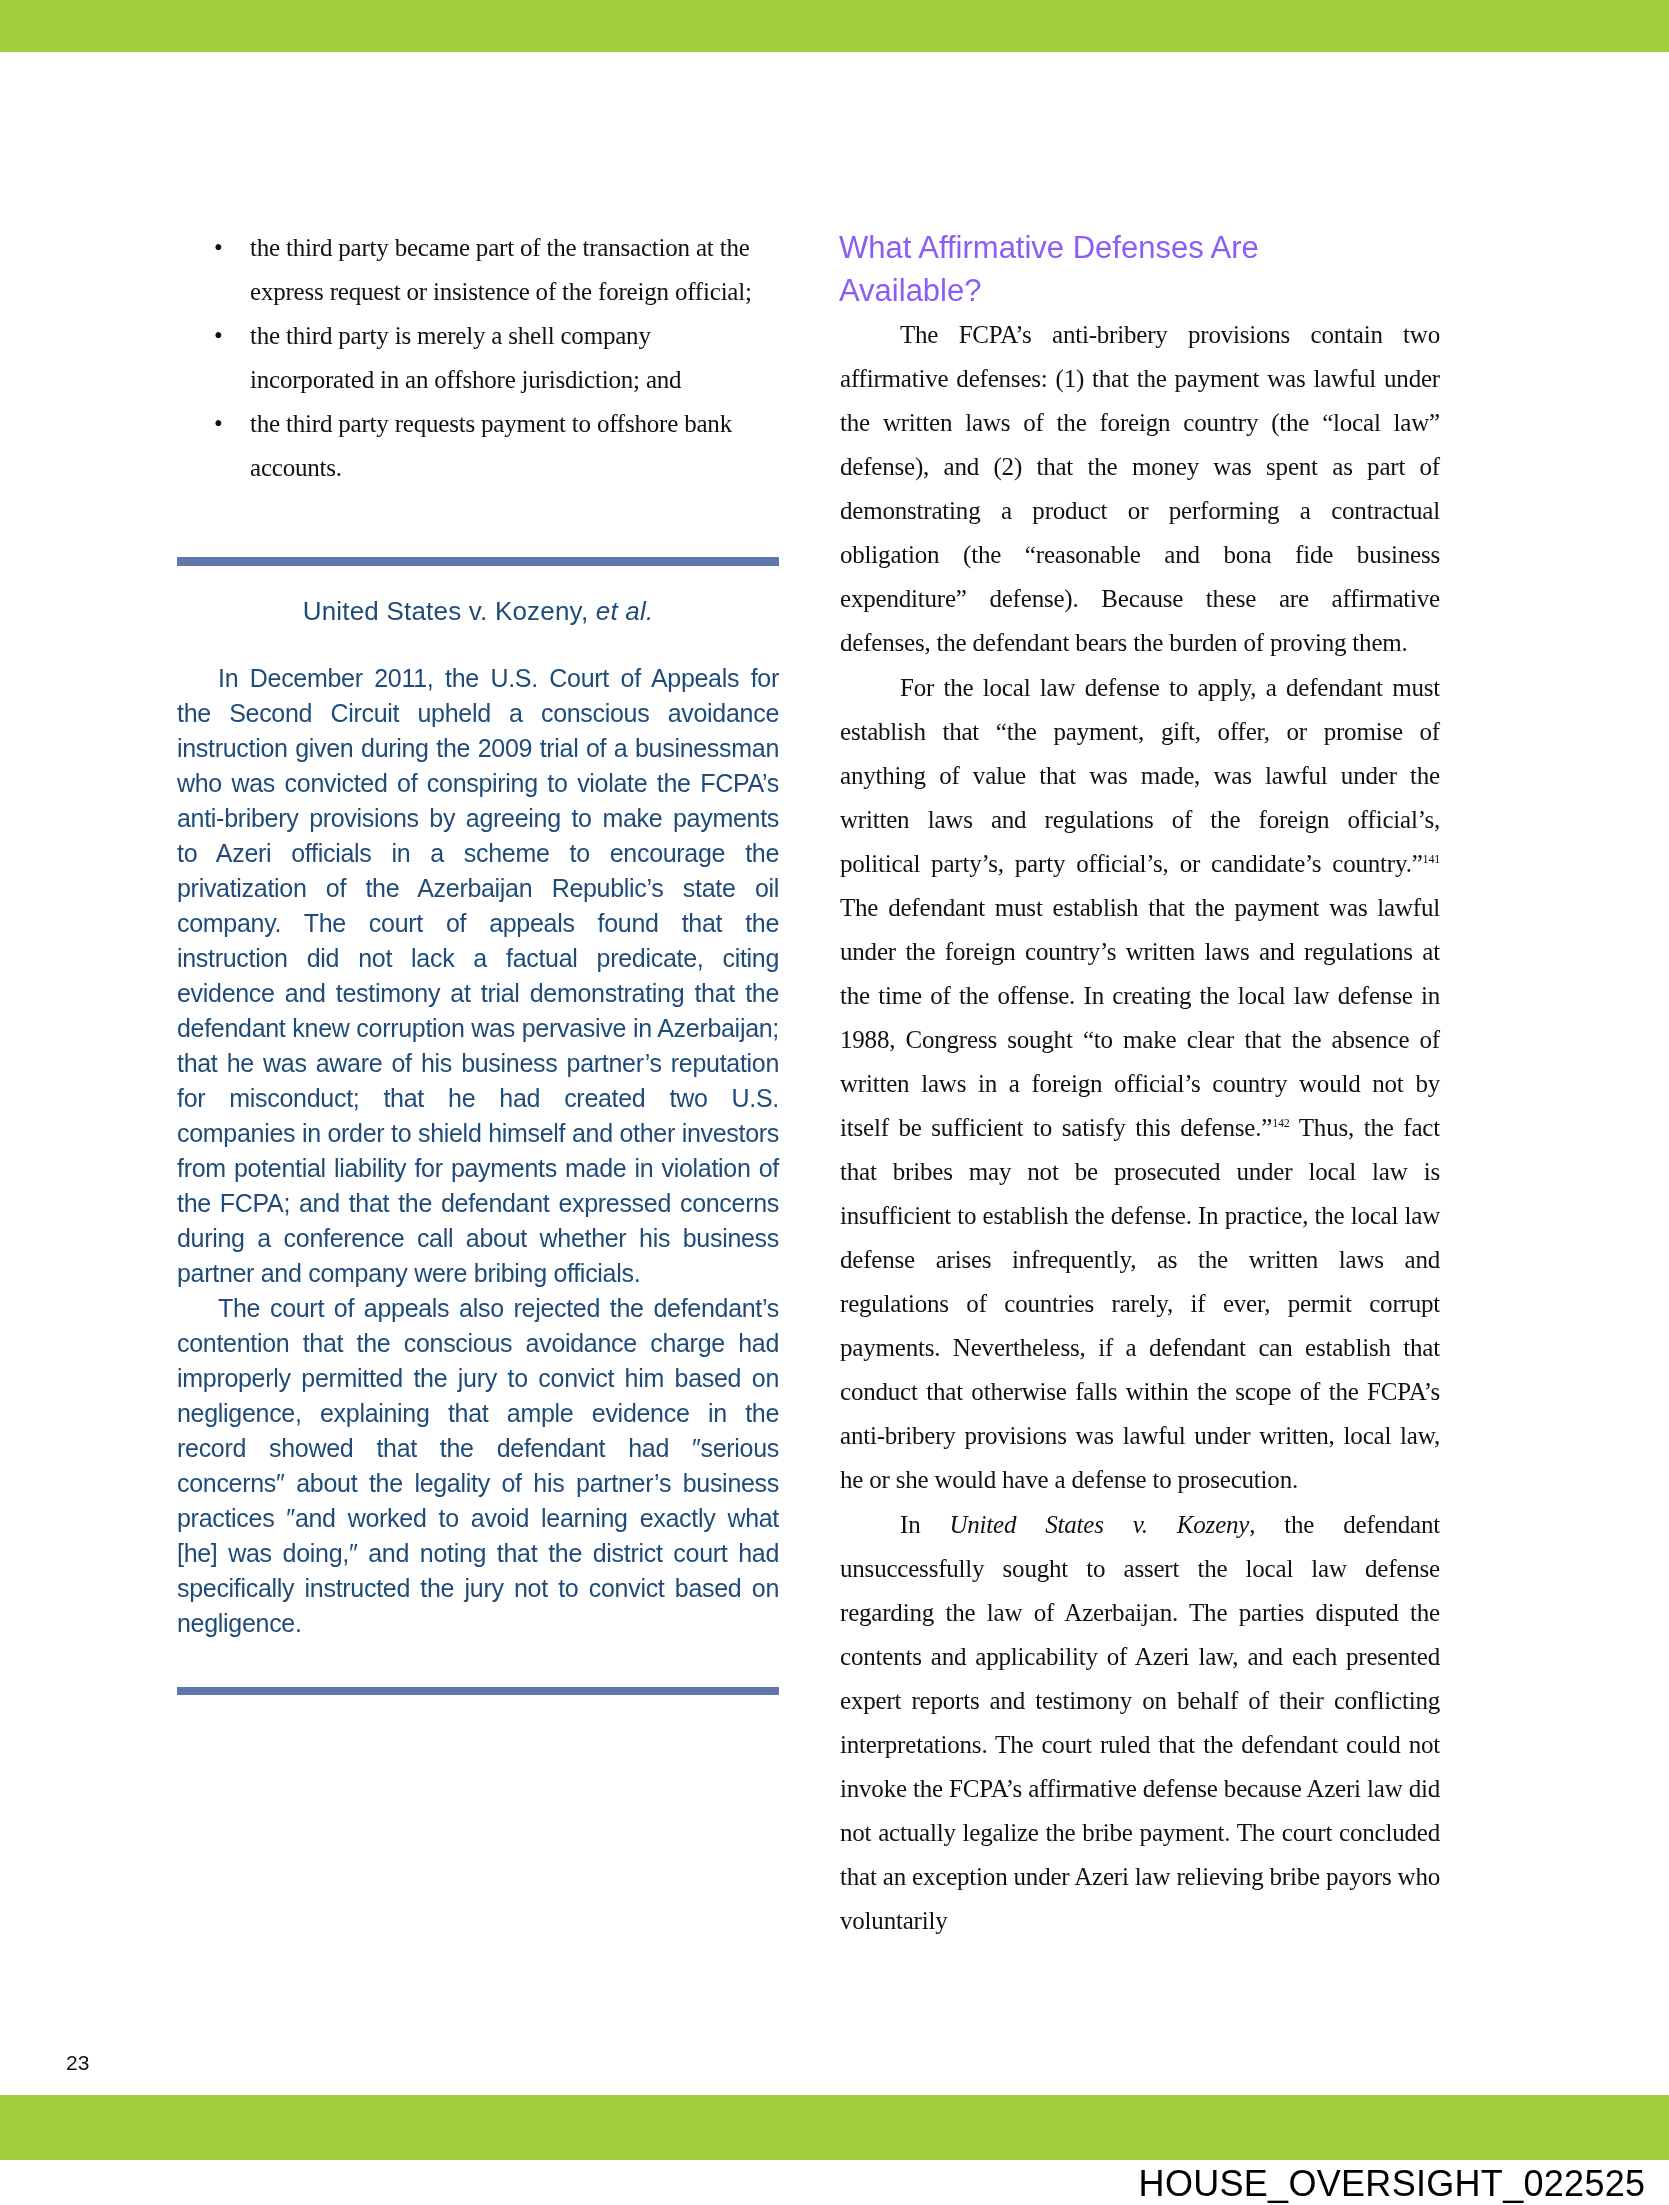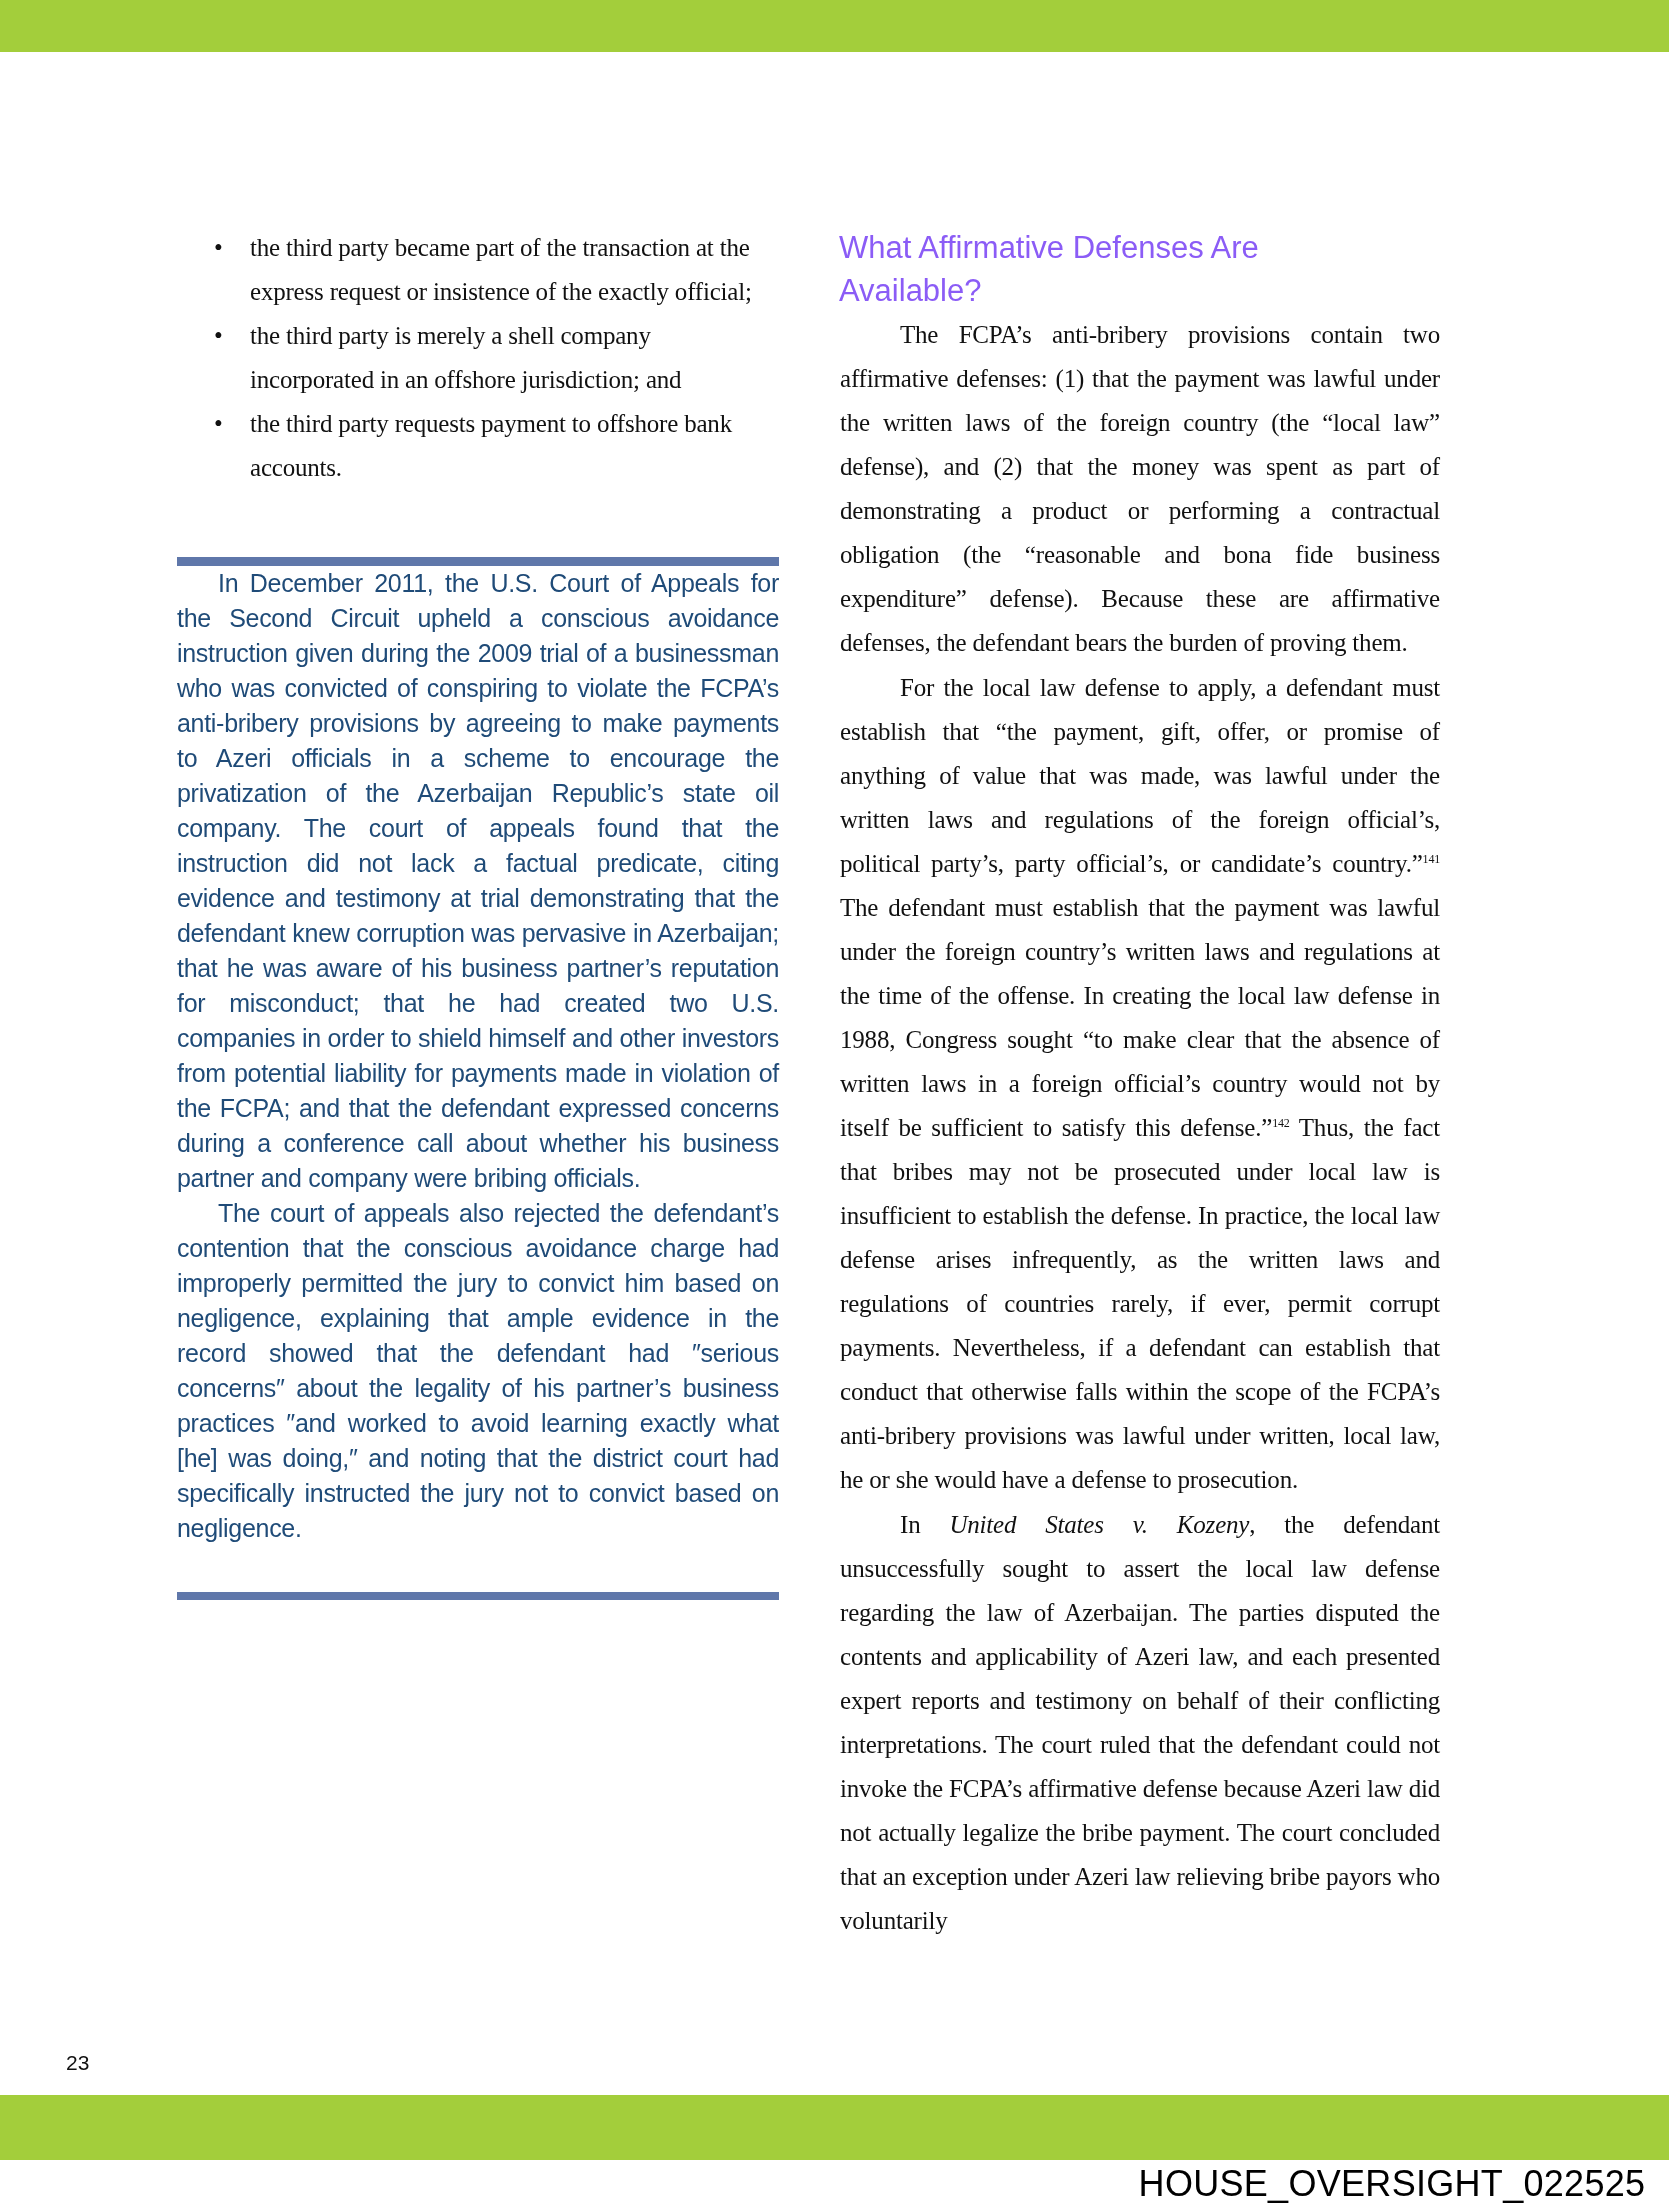--- a/index.html
+++ b/index.html
@@ -121,34 +121,38 @@
 </style>
 </head>
 <body>
 
 <div class="band top"></div>
 
 <div class="col left">
   <ul class="bullets serif-body">
     <li>
       <span class="dot">•</span>
-      <span>the third party became part of the transaction at the express request or insistence of the exactly official;</span>
+      <span>the third party became part of the transaction at the express request or insistence of the foreign official;</span>
     </li>
     <li>
       <span class="dot">•</span>
       <span>the third party is merely a shell company incorporated in an offshore jurisdiction; and</span>
     </li>
     <li>
       <span class="dot">•</span>
       <span>the third party requests payment to offshore bank accounts.</span>
     </li>
   </ul>
 
   <div style="margin-top:67px;">
     <div class="rule"></div>
+    <div class="box-title">
+      <span>United States v. Kozeny,</span>
+      <em>et al.</em>
+    </div>
     <p class="box-body indent">In December 2011, the U.S. Court of Appeals for the Second Circuit upheld a conscious avoidance instruction given during the 2009 trial of a businessman who was convicted of conspiring to violate the FCPA’s anti-bribery provisions by agreeing to make payments to Azeri officials in a scheme to encourage the privatization of the Azerbaijan Republic’s state oil company. The court of appeals found that the instruction did not lack a factual predicate, citing evidence and testimony at trial demonstrating that the defendant knew corruption was pervasive in Azerbaijan; that he was aware of his business partner’s reputation for misconduct; that he had created two U.S. companies in order to shield himself and other investors from potential liability for payments made in violation of the FCPA; and that the defendant expressed concerns during a conference call about whether his business partner and company were bribing officials.</p>
     <p class="box-body indent">The court of appeals also rejected the defendant’s contention that the conscious avoidance charge had improperly permitted the jury to convict him based on negligence, explaining that ample evidence in the record showed that the defendant had ″serious concerns″ about the legality of his partner’s business practices ″and worked to avoid learning exactly what [he] was doing,″ and noting that the district court had specifically instructed the jury not to convict based on negligence.</p>
     <div class="rule" style="margin-top:46px;"></div>
   </div>
 </div>
 
 <div class="col right">
   <h2 class="h2" style="width:497px;">What Affirmative Defenses Are Available?</h2>
   <p class="serif-body indent" style="margin-top:1.3px;">The FCPA’s anti-bribery provisions contain two affirmative defenses: (1) that the payment was lawful under the written laws of the foreign country (the “local law” defense), and (2) that the money was spent as part of demonstrating a product or performing a contractual obligation (the “reasonable and bona fide business expenditure” defense). Because these are affirmative defenses, the defendant bears the burden of proving them.</p>
   <p class="serif-body indent" style="margin-top:0;"><span>For the local law defense to apply, a defendant must establish that “the payment, gift, offer, or promise of anything of value that was made, was lawful under the written laws and regulations of the foreign official’s, political party’s, party official’s, or candidate’s country.”</span><sup>141</sup><span> The defendant must establish that the payment was lawful under the foreign country’s written laws and regulations at the time of the offense. In creating the local law defense in 1988, Congress sought “to make clear that the absence of written laws in a foreign official’s country would not by itself be sufficient to satisfy this defense.”</span><sup>142</sup><span> Thus, the fact that bribes may not be prosecuted under local law is insufficient to establish the defense. In practice, the local law defense arises infrequently, as the written laws and regulations of countries rarely, if ever, permit corrupt payments. Nevertheless, if a defendant can establish that conduct that otherwise falls within the scope of the FCPA’s anti-bribery provisions was lawful under written, local law, he or she would have a defense to prosecution.</span></p>

